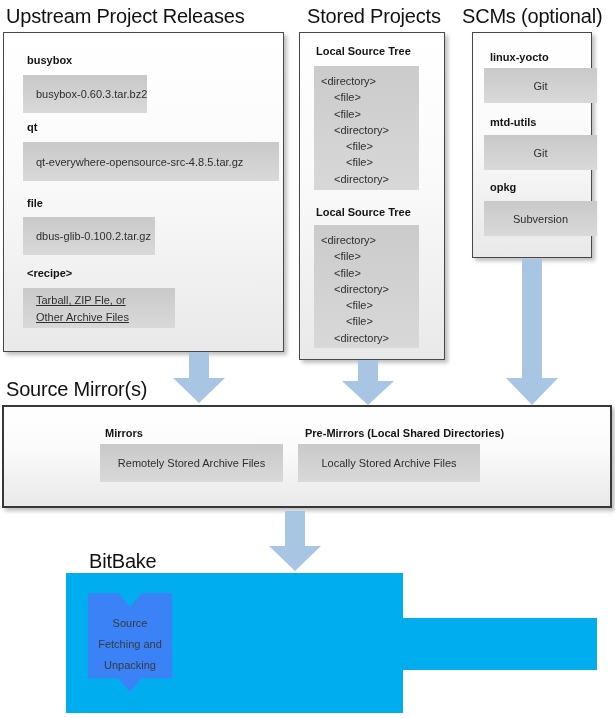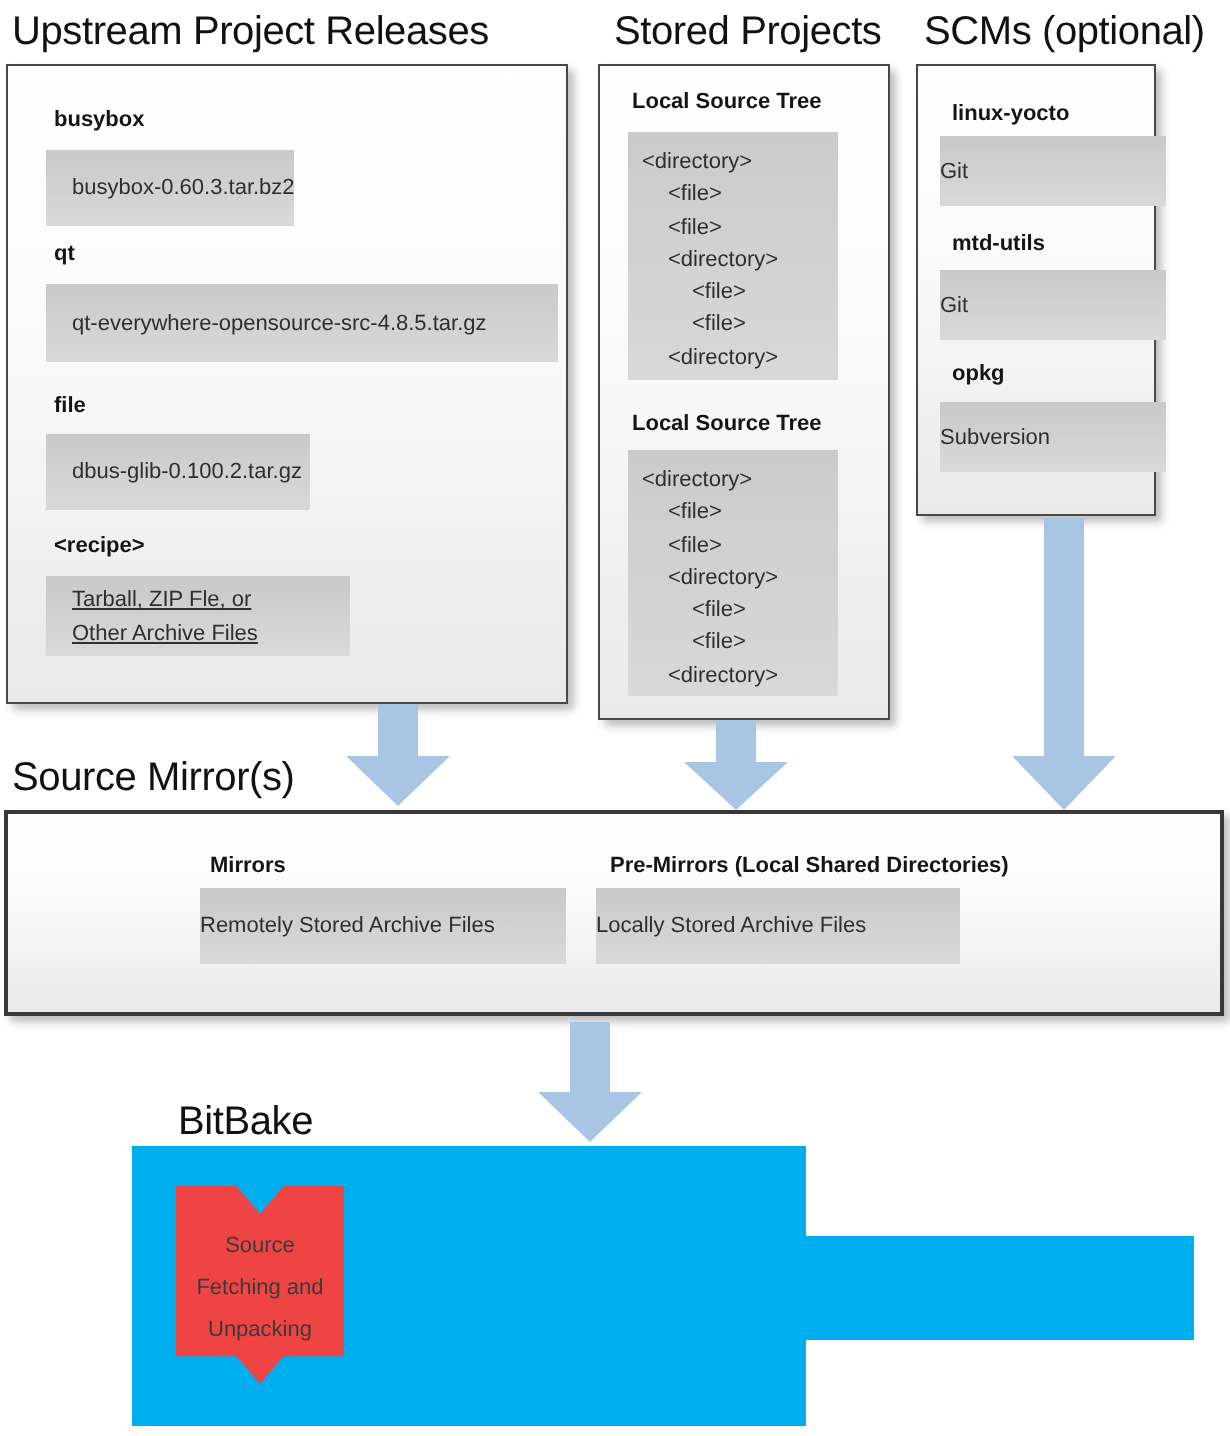--- a/index.html
+++ b/index.html
@@ -19,21 +19,21 @@
   .panel--mirror{border-width:2px;border-color:#383838;}
   .lbl{
     position:absolute;font-weight:700;font-size:11px;color:#141414;white-space:nowrap;
   }
   .gbox{
     position:absolute;background:linear-gradient(180deg,#c9c9c9 0%,#d9d9d9 100%);
     font-size:11px;color:#2e2e2e;display:flex;align-items:center;box-sizing:border-box;
     white-space:nowrap;
   }
   .gbox--pad{padding-left:13px;}
-  .gbox--center{justify-content:flex-start;}
+  .gbox--center{justify-content:center;}
   .gbox--lines{display:block;padding-top:4px;line-height:17px;text-decoration:underline;}
   .tree{
     position:absolute;background:linear-gradient(180deg,#cbcbcb 0%,#d8d8d8 100%);
     font-size:11px;color:#2e2e2e;padding-top:7px;line-height:16.3px;box-sizing:border-box;
   }
   .tree .i0{padding-left:7px;}
   .tree .i1{padding-left:20px;}
   .tree .i2{padding-left:32px;}
   .arrow{position:absolute;background:#a8c5e4;}
   .blue{position:absolute;background:#00aeef;}
@@ -87,21 +87,21 @@
       <div class="i1">&lt;file&gt;</div>
       <div class="i1">&lt;file&gt;</div>
       <div class="i1">&lt;directory&gt;</div>
       <div class="i2">&lt;file&gt;</div>
       <div class="i2">&lt;file&gt;</div>
       <div class="i1">&lt;directory&gt;</div>
     </div>
   </div>
 
   <div class="sec-title" style="left:462px;top:5px">SCMs (optional)</div>
-  <div class="panel" style="left:458px;top:32px;width:120px;height:226px">
+  <div class="panel" style="left:472px;top:32px;width:120px;height:226px">
     <div class="lbl" style="left:17px;top:18px">linux-yocto</div>
     <div class="gbox gbox--center" style="left:11px;top:35px;width:113px;height:35px">
       <span>Git</span>
     </div>
     <div class="lbl" style="left:17px;top:83px">mtd-utils</div>
     <div class="gbox gbox--center" style="left:11px;top:102px;width:113px;height:35px">
       <span>Git</span>
     </div>
     <div class="lbl" style="left:17px;top:148px">opkg</div>
     <div class="gbox gbox--center" style="left:11px;top:168px;width:113px;height:35px">
@@ -123,19 +123,19 @@
     <div class="gbox gbox--center" style="left:294px;top:37px;width:182px;height:38px">
       <span>Locally Stored Archive Files</span>
     </div>
   </div>
 
   <div class="arrow" style="left: 269px; top: 511px; width: 52px; height: 60px; clip-path: polygon(16px 0px, 36px 0px, 36px 35px, 52px 35px, 26px 60px, 0px 35px, 16px 35px); background: rgb(168, 197, 228);"></div>
 
   <div class="sec-title" style="left:89px;top:550px">BitBake</div>
   <div class="blue" style="left: 66px; top: 573px; width: 337px; height: 140px; background: rgb(0, 174, 239);"></div>
   <div class="blue" style="left: 402px; top: 618px; width: 195px; height: 52px; background: rgb(0, 174, 239);"></div>
-  <div class="ribbon" style="left: 88px; top: 593px; width: 84px; height: 99px; background: #ef4444;">
+  <div class="ribbon" style="left: 88px; top: 593px; width: 84px; height: 99px; background: #3b82f6;">
     <div>Source</div>
     <div>Fetching and</div>
     <div>Unpacking</div>
   </div>
 
 </div>
 
 </body></html>

